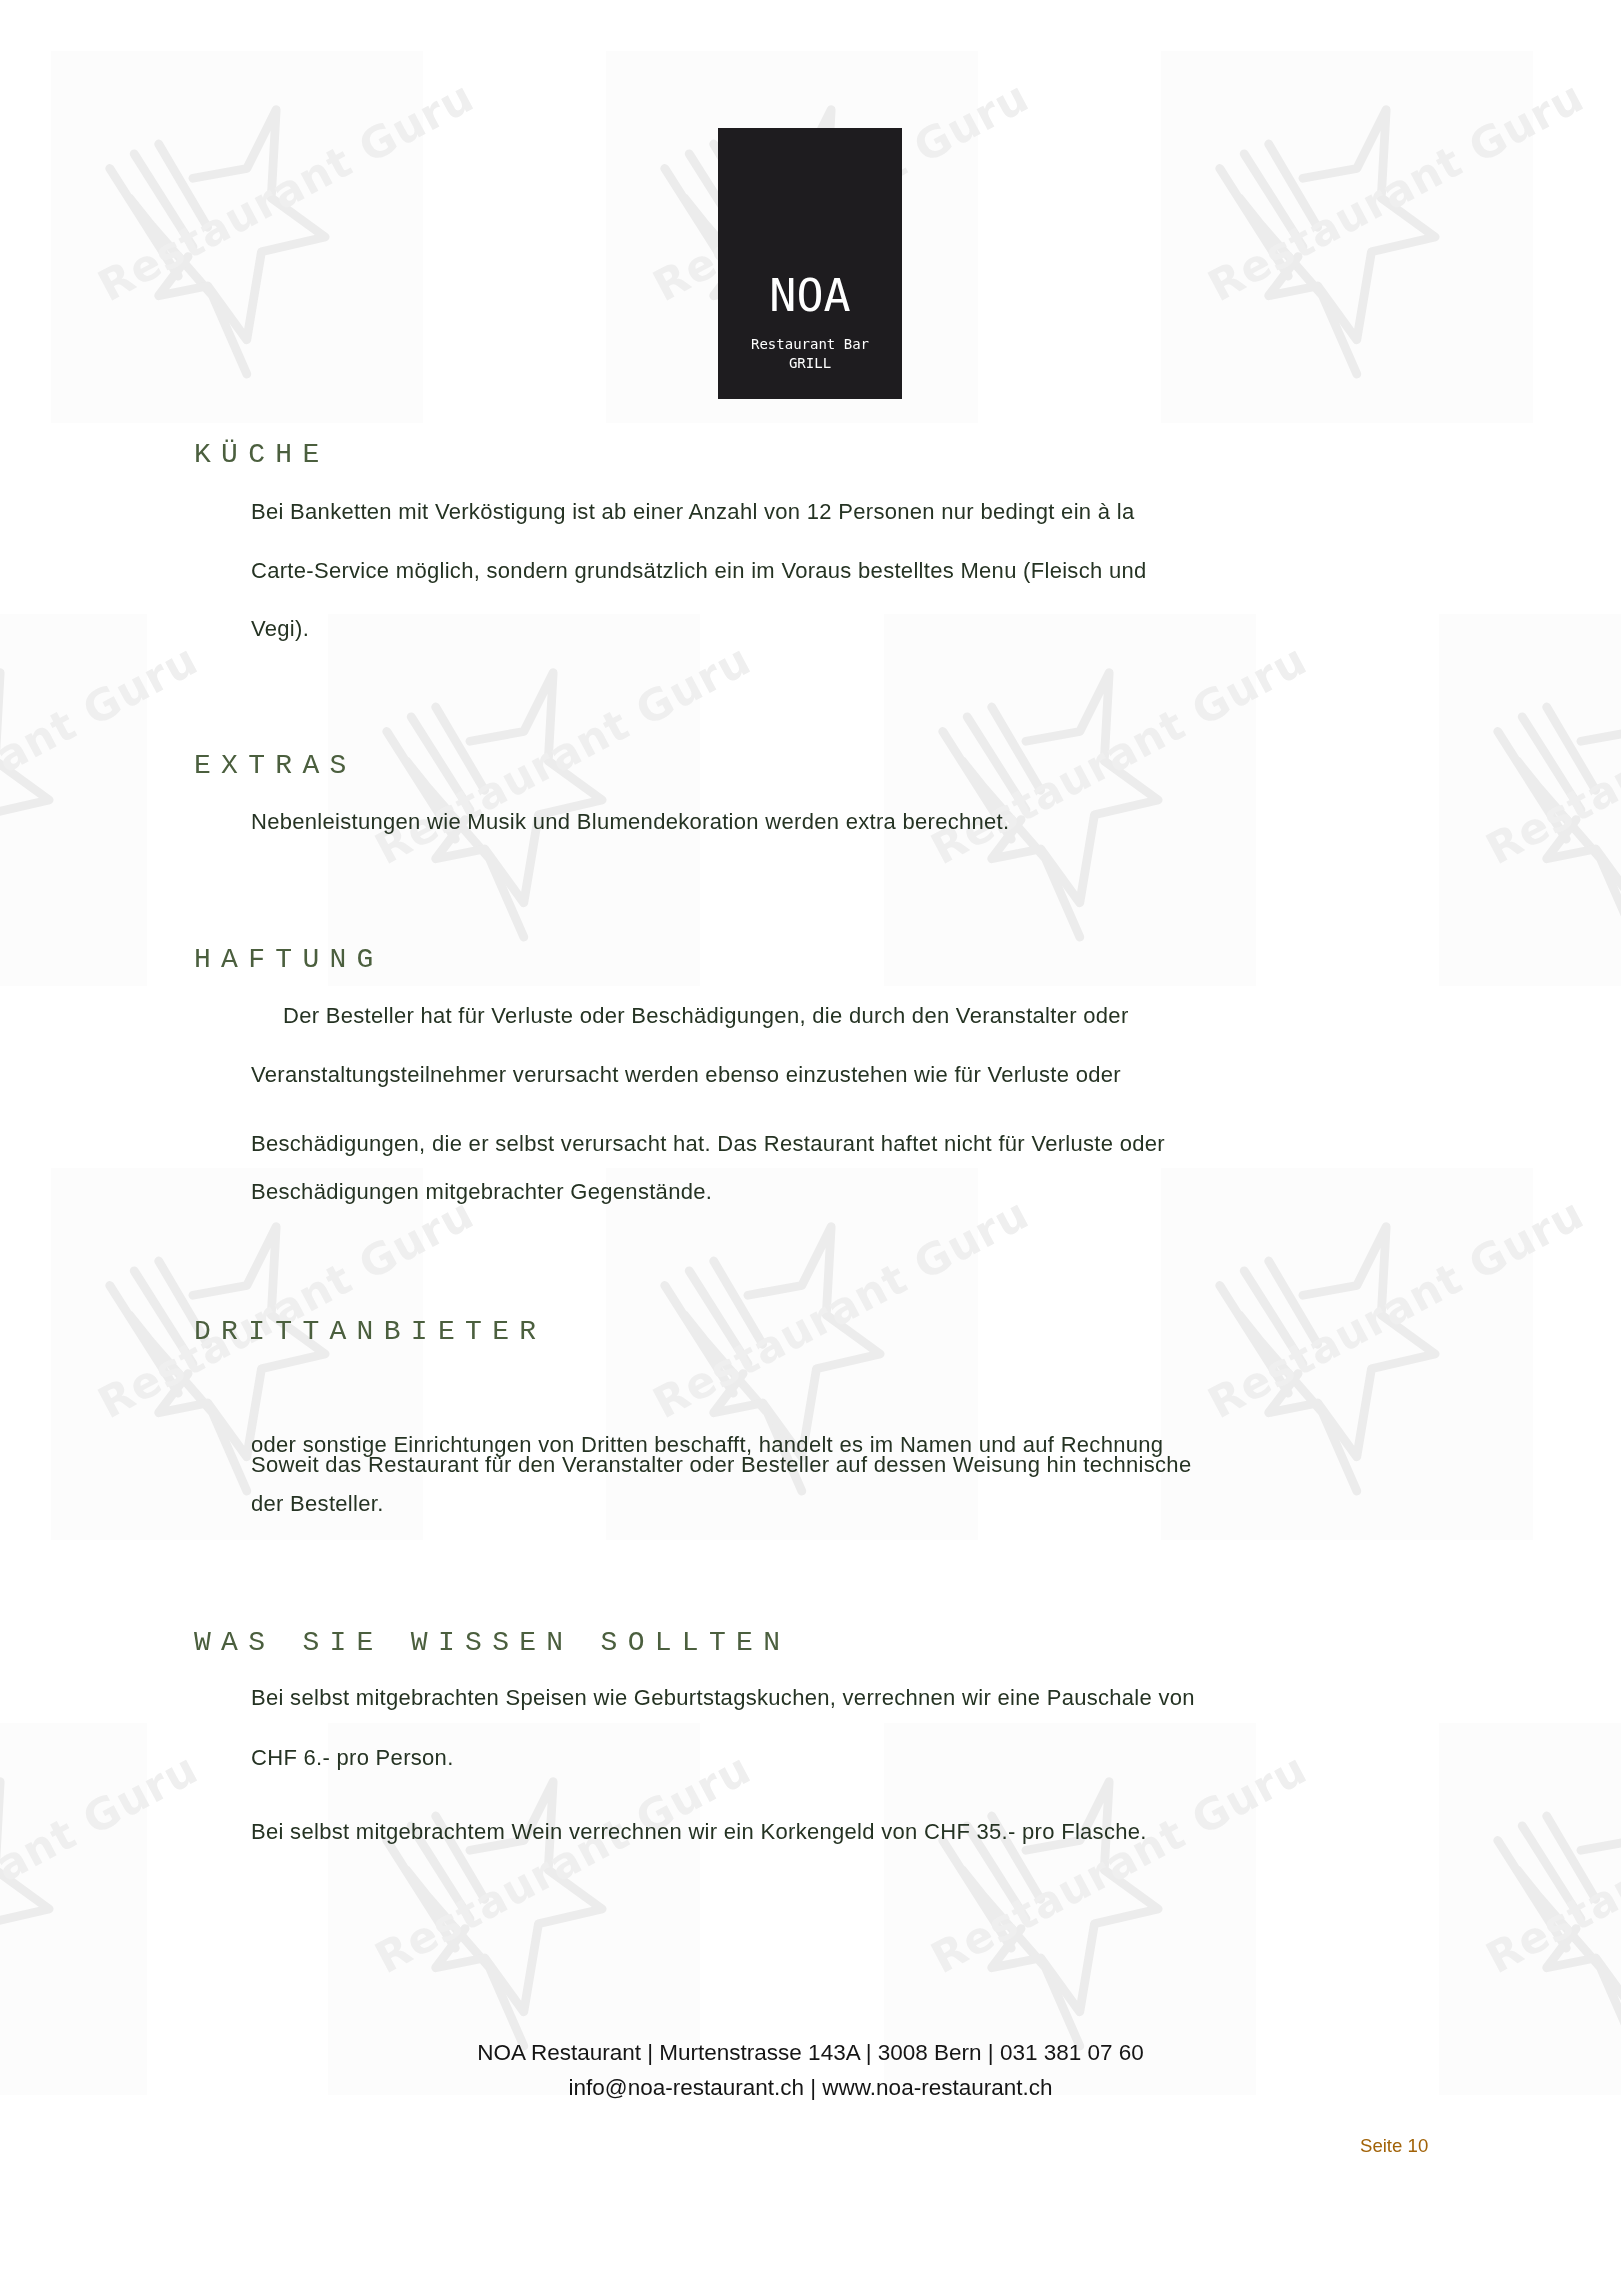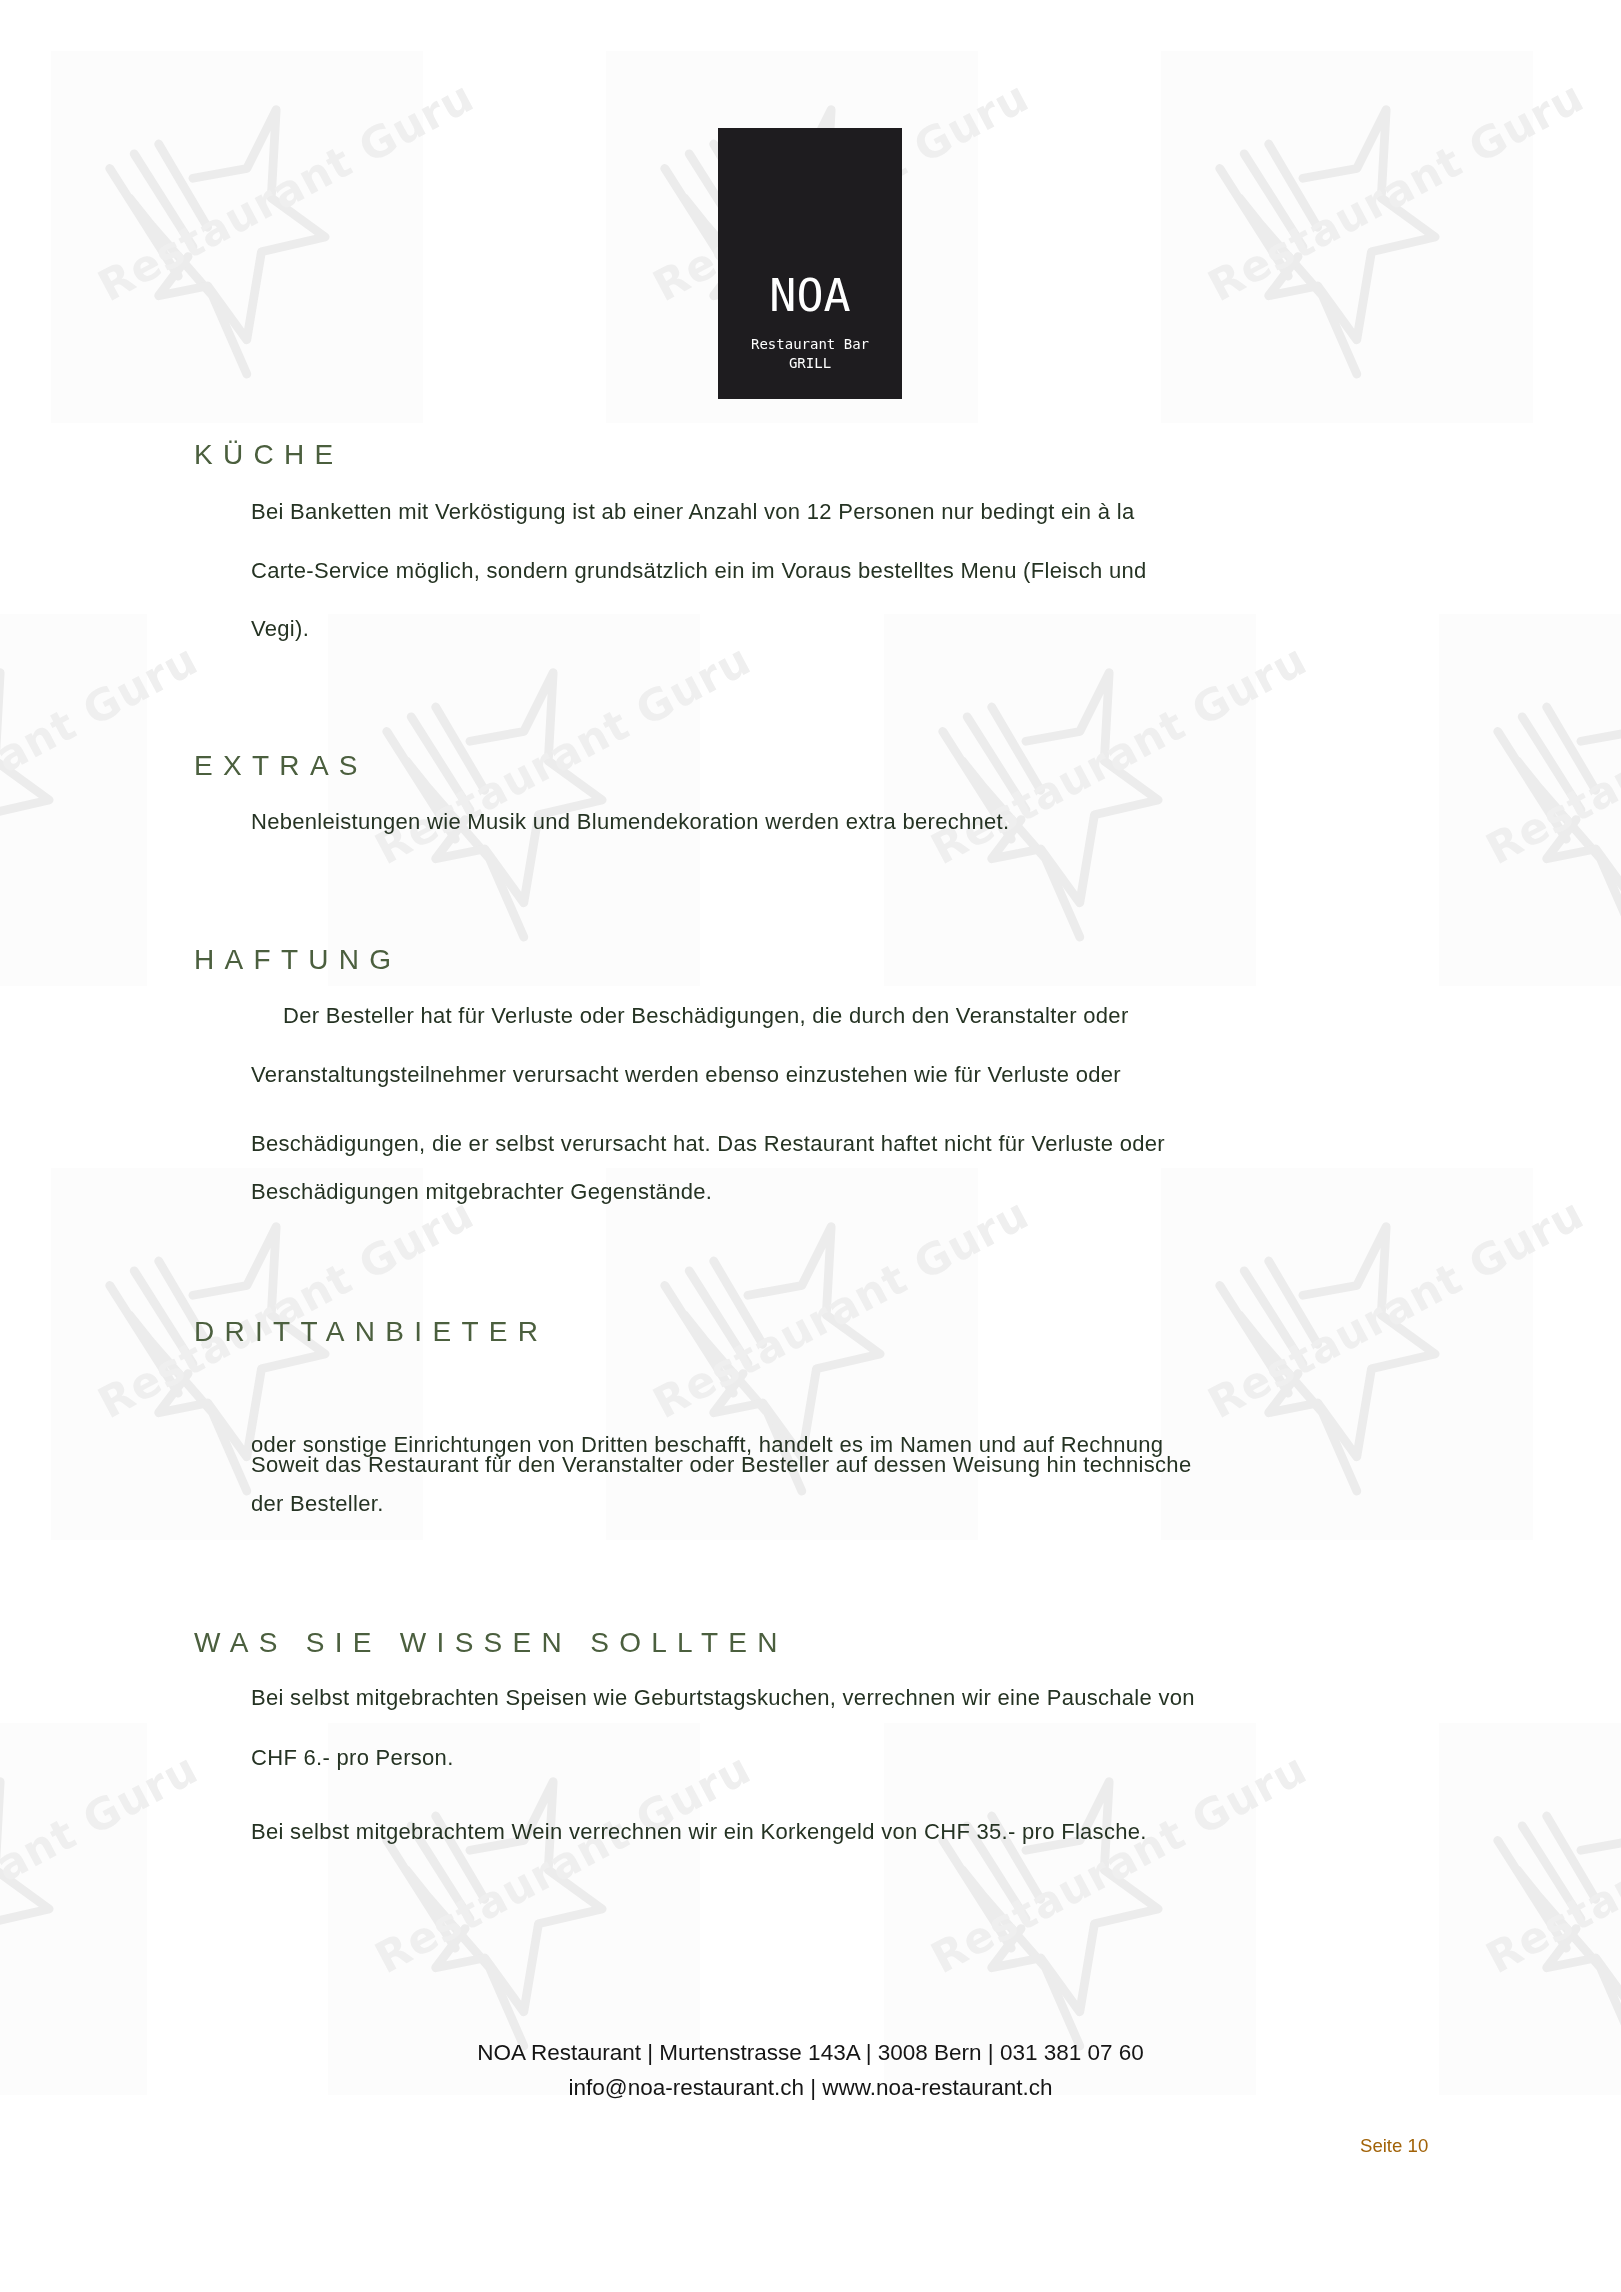--- a/index.html
+++ b/index.html
@@ -10,21 +10,21 @@
     .wm { position: absolute; width: 372px; height: 372px; background: #fcfcfc; opacity: 1; }
     .wm svg { position: absolute; left: 0; top: 0; width: 372px; height: 372px; }
     .wm .wm-text { position: absolute; left: 39px; top: 216px; font-family: "DejaVu Sans", sans-serif; font-weight: bold; font-size: 43px; color: #efefef; transform: rotate(-28deg); transform-origin: left top; white-space: nowrap; letter-spacing: 1px; }
 
     
     .logo { position: absolute; left: 718px; top: 128px; width: 184px; height: 271px; background: #1e1c1f; }
     .logo-name { position: absolute; left: 0; right: 0; top: 145px; text-align: center; font-family: "DejaVu Sans Mono", monospace; font-size: 45px; color: #ffffff; letter-spacing: 0px; line-height: 1; }
     .logo-sub { position: absolute; left: 0; right: 0; top: 207px; text-align: center; font-family: "DejaVu Sans Mono", monospace; font-size: 14px; color: #ffffff; line-height: 18.6px; }
 
     
-    .heading { position: absolute; left: 194px; font-family: Liberation Sans, sans-serif; font-weight: normal; font-size: 28px; color: #4b5f3e; letter-spacing: 10.3px; white-space: nowrap; line-height: 1; }
+    .heading { position: absolute; left: 194px; font-family: Liberation Mono, monospace; font-weight: normal; font-size: 28px; color: #4b5f3e; letter-spacing: 10.3px; white-space: nowrap; line-height: 1; }
 
     
     .body-line { position: absolute; left: 251px; font-family: "Liberation Sans", "DejaVu Sans", sans-serif; font-size: 22px; color: #253323; white-space: nowrap; line-height: 1; letter-spacing: 0.3px; }
 
     
     .footer-line { position: absolute; left: 0; width: 1621px; text-align: center; font-family: "Liberation Sans", "DejaVu Sans", sans-serif; font-size: 22.5px; color: #151515; line-height: 1; white-space: nowrap; }
     .page-number { position: absolute; left: 1360px; top: 2137px; font-family: "Liberation Sans", sans-serif; font-size: 18.6px; color: #a16207; line-height: 1; }
   </style>
 </head>
 <body>

